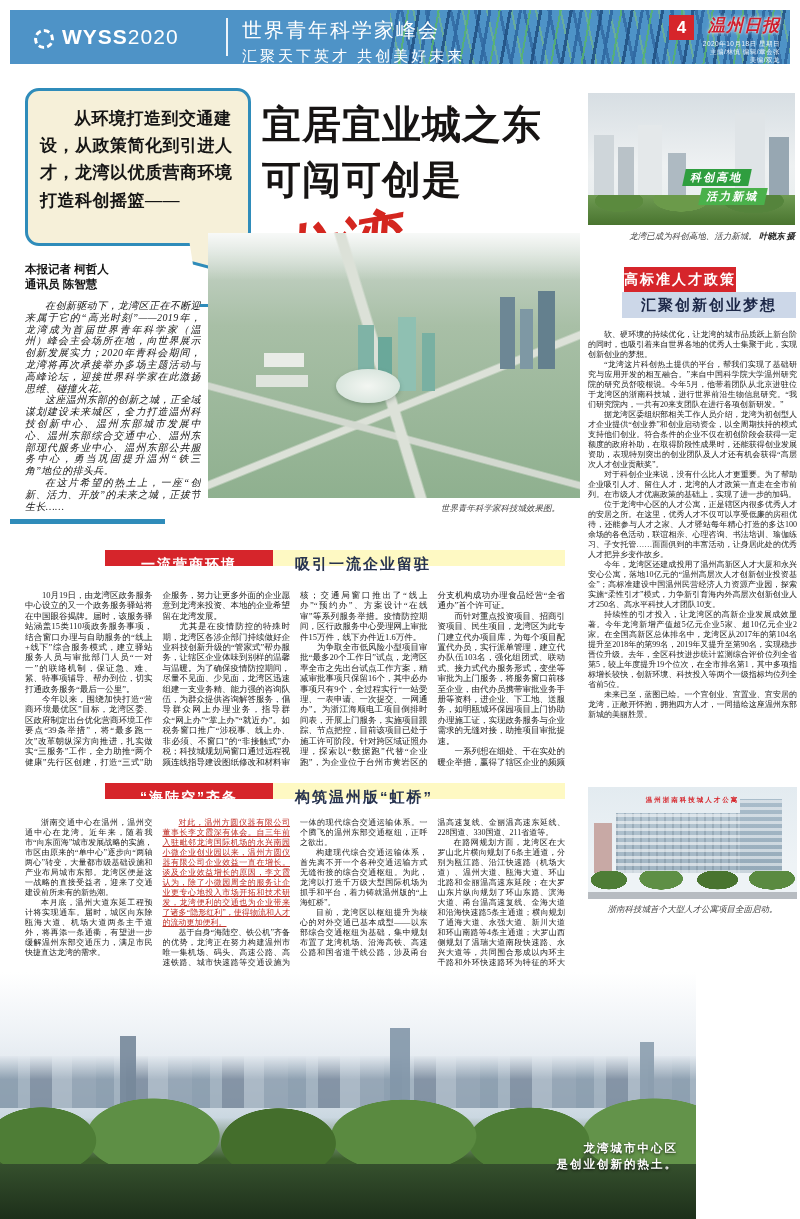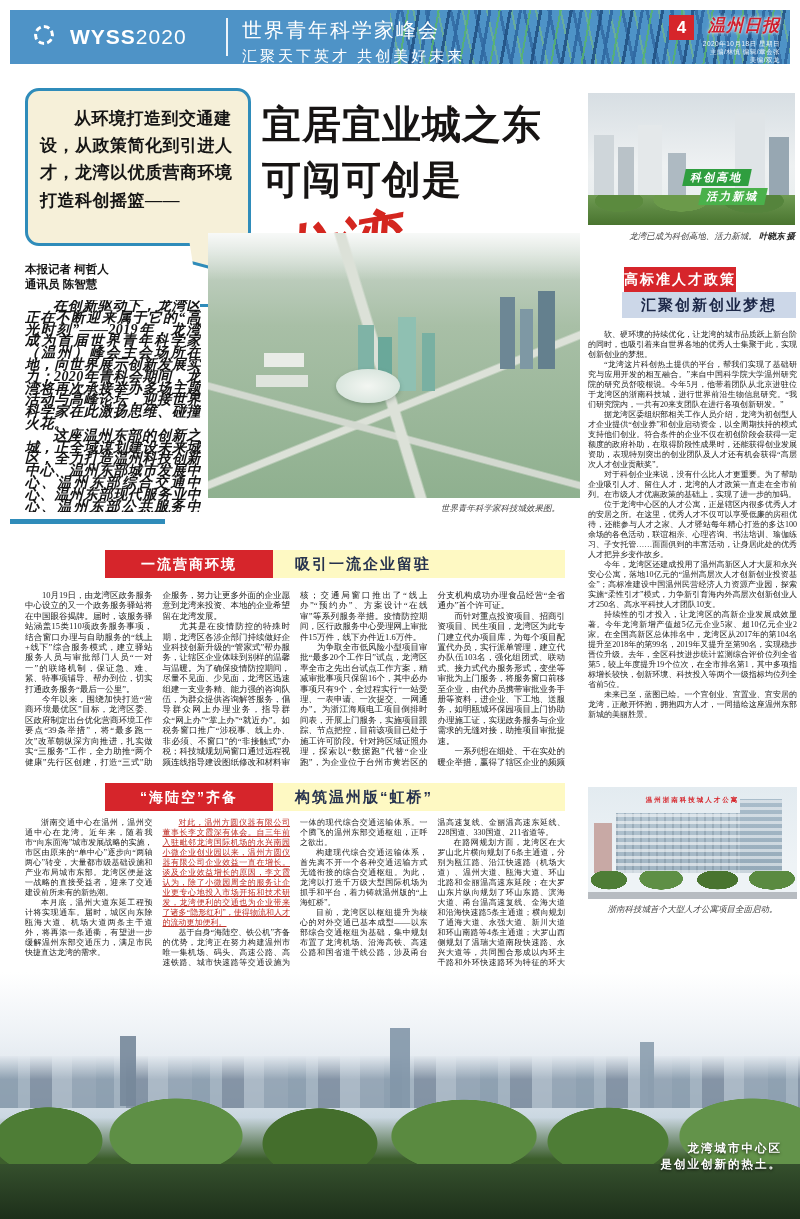--- a/index.html
+++ b/index.html
@@ -5,21 +5,21 @@
   html,body{margin:0;padding:0;background:#e8e8e8;}
   .page{position:relative;width:800px;height:1219px;background:#fff;overflow:hidden;
         font-family:"Liberation Serif","DejaVu Serif",serif;color:#222;}
 
   
   .banner{position:absolute;left:10px;top:10px;width:780px;height:54px;background:#4e93c7;overflow:hidden;}
   .banner-streaks{position:absolute;right:0;top:0;bottom:0;width:400px;opacity:.75;
     background:
       repeating-linear-gradient(100deg,transparent 0 7px,rgba(38,92,150,.95) 7px 10px,transparent 10px 17px,rgba(90,190,80,.85) 17px 19px,transparent 19px 27px,rgba(20,60,110,.9) 27px 30px),
       repeating-linear-gradient(78deg,transparent 0 9px,rgba(140,210,100,.55) 9px 11px,transparent 11px 21px,rgba(25,70,130,.6) 21px 24px);}
-  .wyss{position:absolute;left:24px;top:15px;display:flex;align-items:flex-start;gap:16px;color:#fff;}
+  .wyss{position:absolute;left:24px;top:15px;display:flex;align-items:flex-end;gap:8px;color:#fff;}
   .burst{width:20px;height:20px;border:3px dashed #fff;border-radius:50%;box-sizing:border-box;}
   .wyss-text{font-family:"Liberation Sans","DejaVu Sans",sans-serif;font-size:21px;letter-spacing:1px;}
   .wyss-text b{font-weight:bold;}
   .banner-divider{position:absolute;left:216px;top:8px;bottom:8px;width:2px;background:rgba(255,255,255,.9);}
   .banner-title{position:absolute;left:232px;top:7px;color:#fff;font-family:"Liberation Sans","DejaVu Sans",sans-serif;}
   .banner-title .t1{font-size:20px;font-weight:normal;letter-spacing:2px;}
   .banner-title .t2{font-size:15px;letter-spacing:3px;margin-top:3px;}
   .page-badge{position:absolute;right:96px;top:5px;width:25px;height:25px;background:#d6252b;color:#fff;
     font:bold 17px/25px "Liberation Sans","DejaVu Sans",sans-serif;text-align:center;}
   .paper-name{position:absolute;right:10px;top:4px;color:#cf2030;font-style:italic;font-weight:bold;font-size:17px;
@@ -86,21 +86,21 @@
   .apt-sign{position:absolute;left:0;top:9px;width:100%;text-align:center;color:#d6252b;
     font:bold 6.5px "Liberation Sans","DejaVu Sans",sans-serif;letter-spacing:2px;}
   .apt-trees{position:absolute;left:0;bottom:6px;width:100%;height:22px;
     background:
       radial-gradient(30px 16px at 10% 40%,#4e7d36 60%,transparent 61%),
       radial-gradient(36px 18px at 35% 35%,#5e8f45 60%,transparent 61%),
       radial-gradient(34px 16px at 62% 40%,#49742f 60%,transparent 61%),
       radial-gradient(38px 18px at 88% 35%,#5a8a40 60%,transparent 61%);}
   .apt-road{position:absolute;left:0;bottom:0;width:100%;height:7px;background:#b7bcc1;}
 
-  .panorama{left:0;top:972px;width:800px;height:247px;
+  .panorama{left:0;top:972px;width:696px;height:247px;
     background:linear-gradient(#ffffff 0%,#eef2f6 25%,#d9e2ea 48%,#c9d6e0 60%);}
   .skyline{position:absolute;left:0;top:84px;width:100%;height:52px;opacity:.85;
     background:
       linear-gradient(rgba(230,236,242,.95),rgba(230,236,242,0) 45%),
       repeating-linear-gradient(90deg,#8296a8 0 18px,#9aabba 18px 30px,#76879a 30px 52px,#a3b2c0 52px 72px,#8b9dae 72px 96px);}
   .tower{position:absolute;background:#76879a;opacity:.9;}
   .pan-trees{position:absolute;left:0;top:118px;width:100%;height:92px;
     background:
       radial-gradient(90px 55px at 6% 55%,#4e7d36 60%,transparent 61%),
       radial-gradient(110px 62px at 22% 50%,#5e8f45 60%,transparent 61%),
@@ -119,25 +119,25 @@
   .caption{position:absolute;font-style:italic;font-size:8.5px;line-height:1.3;color:#444;}
   .cap-top{left:588px;top:231px;width:207px;text-align:right;}
   .cap-main{left:208px;top:503px;width:352px;text-align:right;font-style:italic;}
   .cap-apt{left:588px;top:904px;width:209px;text-align:center;}
   .credit{font-weight:bold;color:#222;}
 
   
   .byline{position:absolute;left:25px;top:262px;width:175px;
     font:bold 11.5px/15px "Liberation Sans","DejaVu Sans",sans-serif;color:#111;}
   .intro{position:absolute;left:25px;top:300px;width:176px;height:212px;overflow:hidden;}
-  .intro p{margin:0;font-style:italic;font-size:14px;line-height:11.8px;letter-spacing:.4px;
-    text-indent:2em;text-align:justify;color:#151515;font-weight:bold;}
-
-  
-  .sec-head{position:absolute;height:28px;display:flex;font-family:"Liberation Sans","DejaVu Sans",sans-serif;}
+  .intro p{margin:0;font-style:italic;font-size:10px;line-height:11.8px;letter-spacing:.4px;
+    text-indent:2em;text-align:justify;color:#151515;}
+
+  
+  .sec-head{position:absolute;height:16px;display:flex;font-family:"Liberation Sans","DejaVu Sans",sans-serif;}
   .sec-head .spacer{width:80px;}
   .tag-red{background:#d6252b;color:#fff;font-weight:bold;font-size:14px;line-height:28px;
     text-align:center;letter-spacing:2px;}
   .tag-blue{background:#fef9c3;color:#26324e;font-weight:bold;font-size:15px;line-height:28px;
     letter-spacing:2px;padding-left:22px;flex:1;}
   .sh1{left:25px;top:550px;width:540px;}
   .sh2{left:25px;top:783px;width:540px;}
   .sh1 .tag-red,.sh2 .tag-red{width:168px;}
 
   

